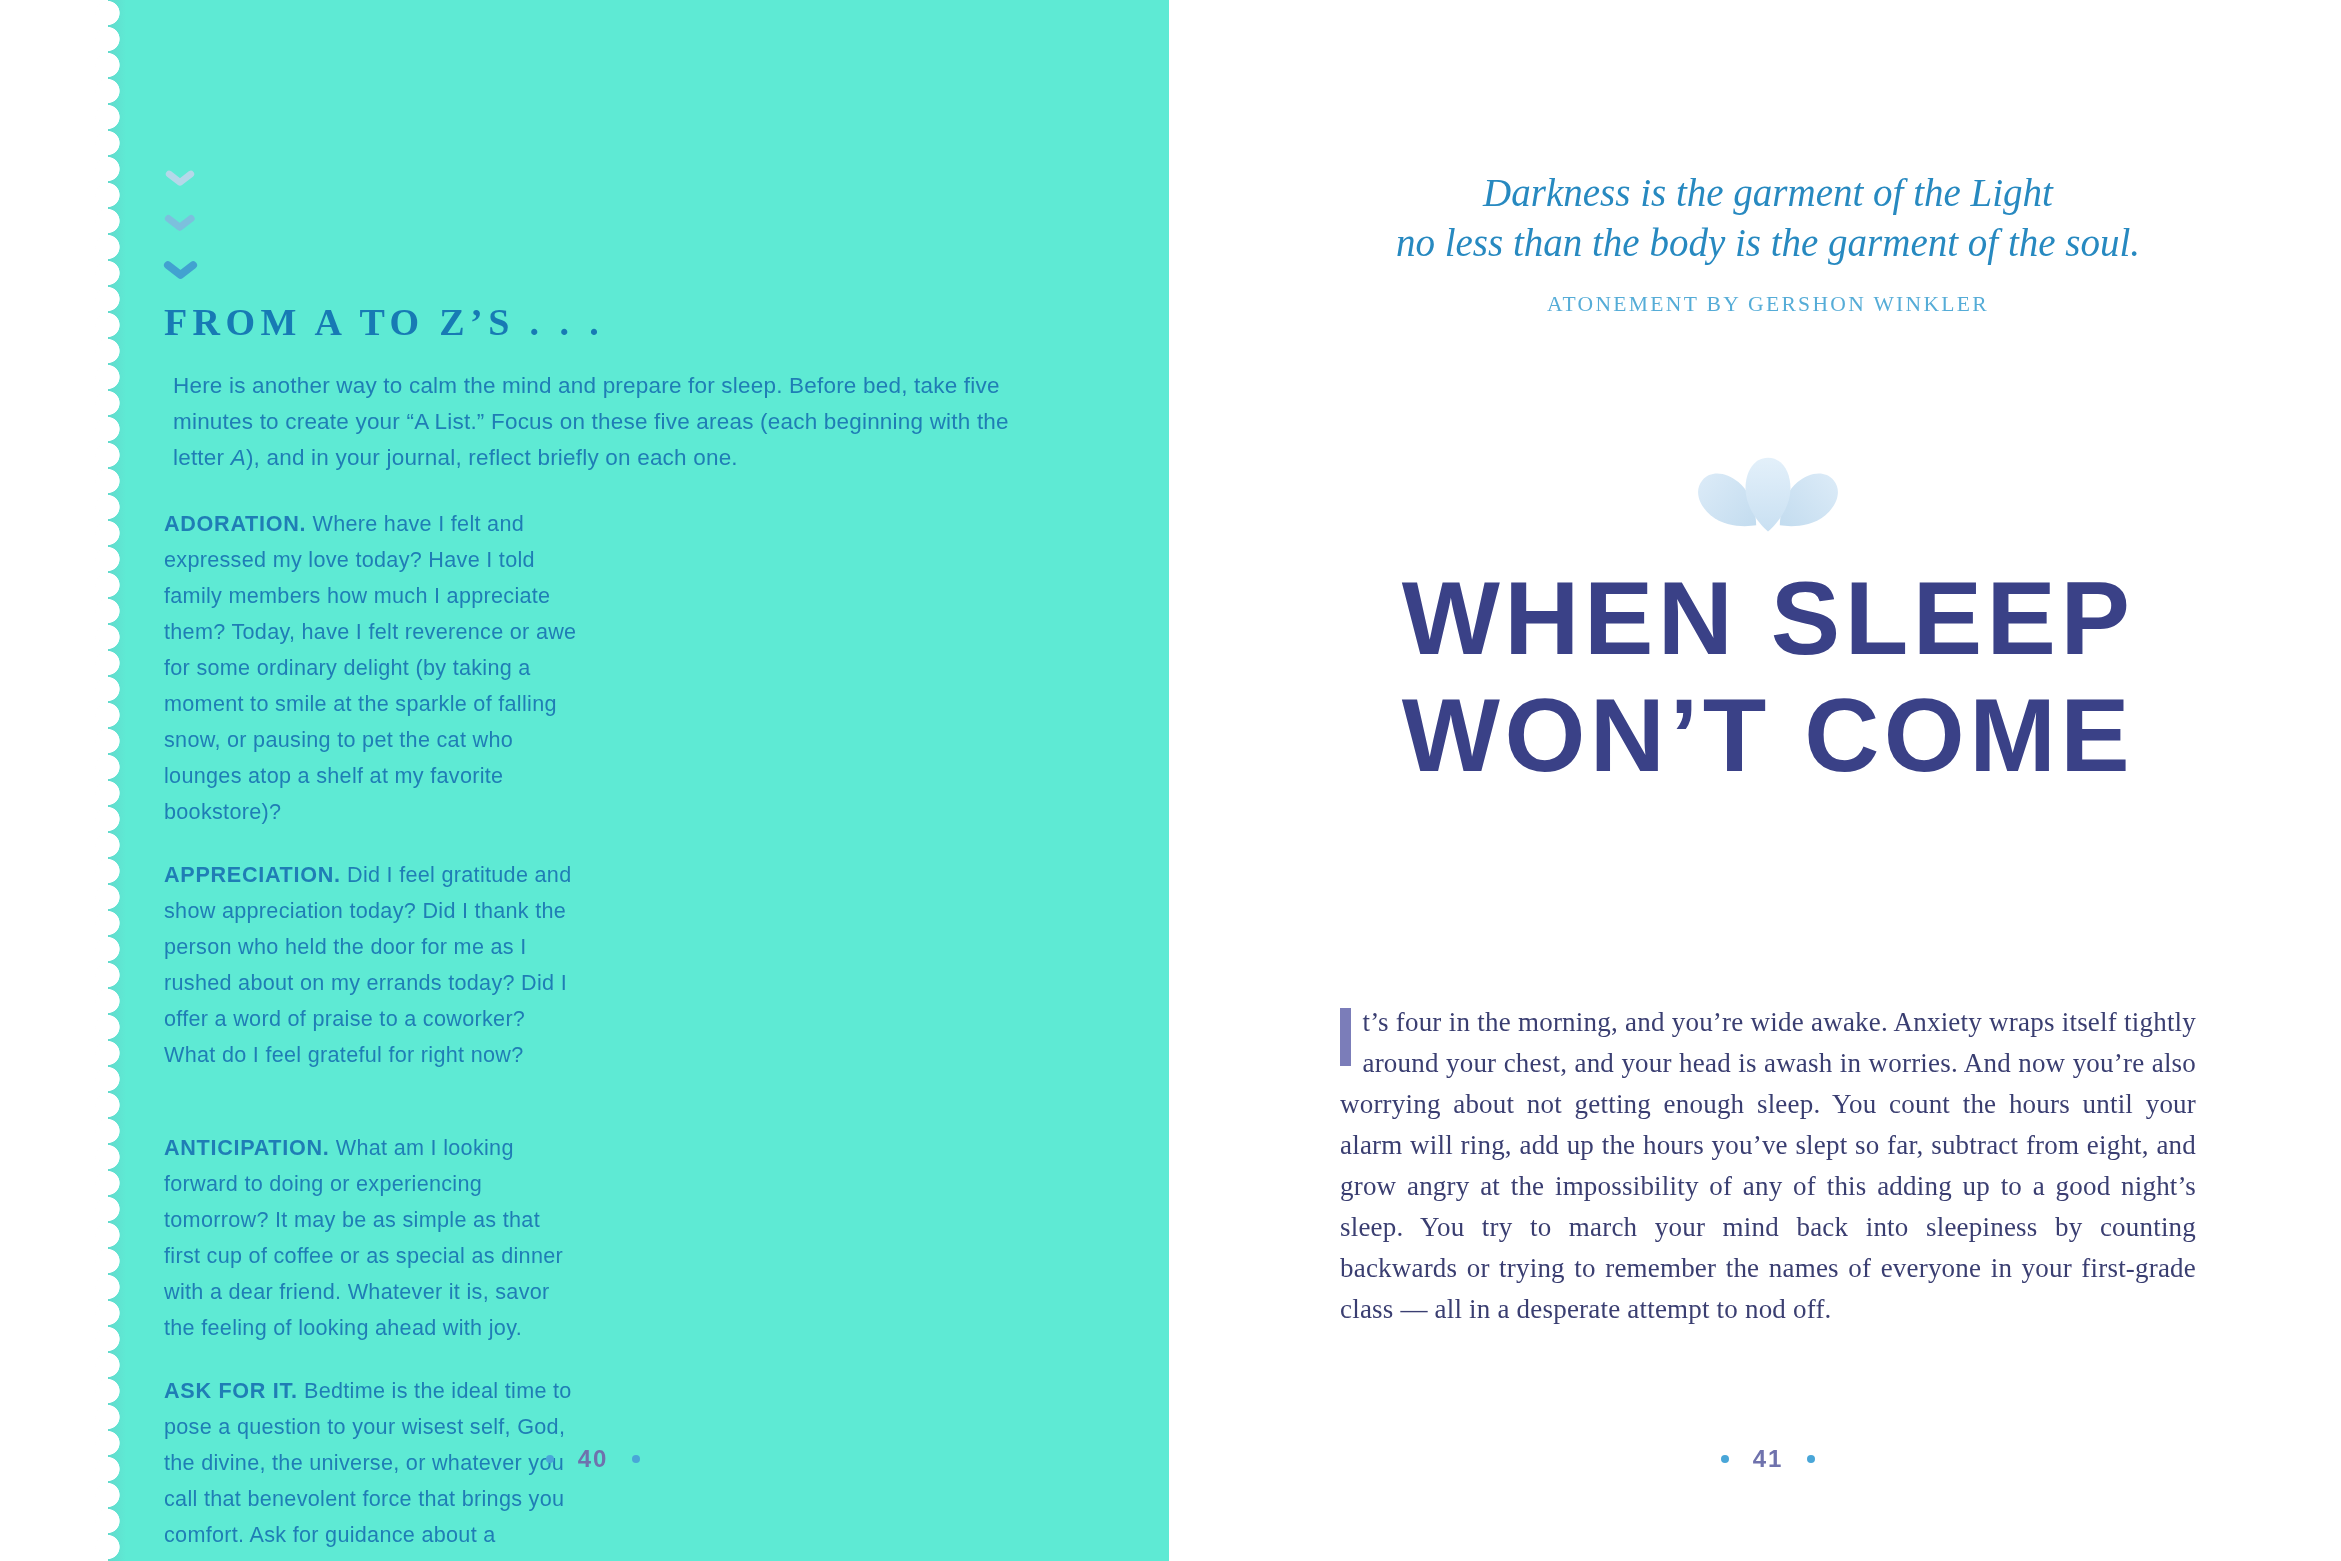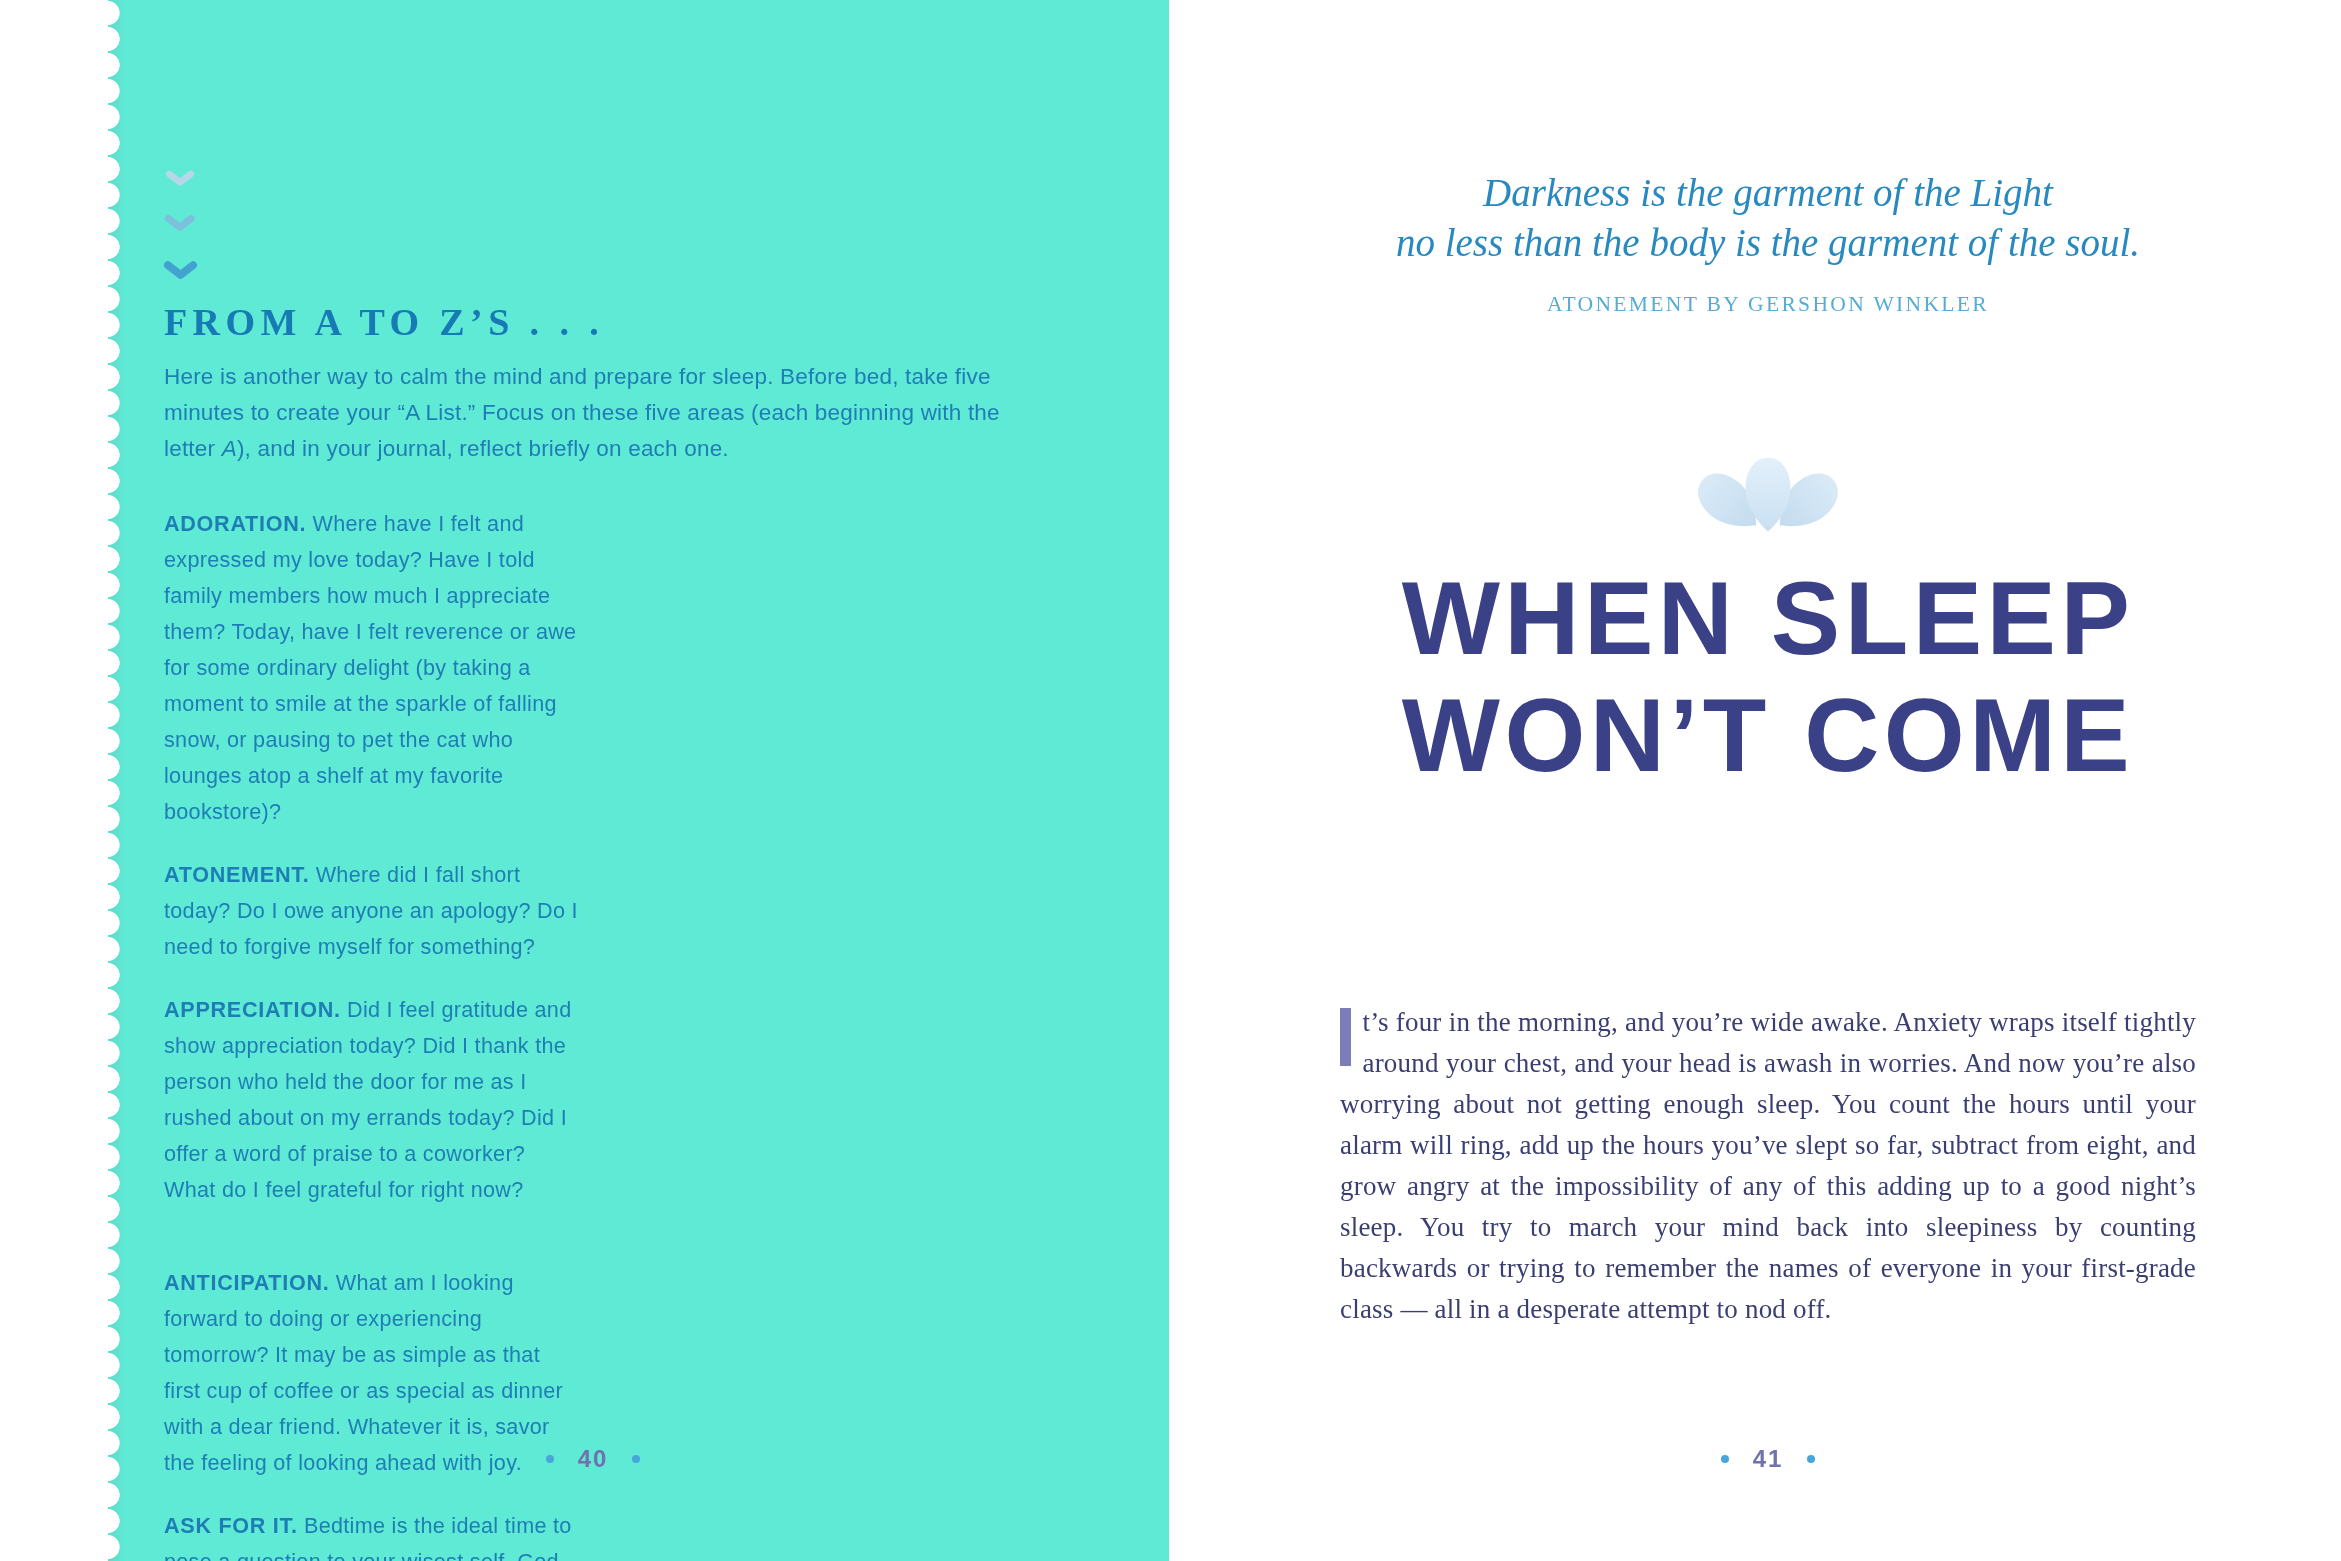--- a/index.html
+++ b/index.html
@@ -26,21 +26,21 @@
   }
   .chevrons{position:absolute;left:163px;top:169px;display:flex;flex-direction:column;}
   .chevrons svg{display:block;}
   .left-content{position:absolute;left:164px;top:0;width:858px;}
   .section-heading{
     position:absolute;left:0;top:300px;margin:0;
     font-family:"Liberation Serif","DejaVu Serif",serif;
     font-size:38px;font-weight:700;letter-spacing:5.4px;color:#177ab4;white-space:nowrap;
   }
   .intro{
-    position:absolute;left:0;top:359px;width:858px;margin:0;
+    position:absolute;left:0;top:359px;width:858px;margin:9px;
     font-size:22.5px;line-height:36px;font-weight:500;color:#1f7db5;letter-spacing:0.2px;
   }
   .cols{position:absolute;left:0;top:506px;width:858px;display:flex;gap:30px;flex-direction:column;}
   .col{width:414px;}
   .list-item{margin:0 0 27px 0;font-size:21.6px;line-height:36px;color:#1f7db5;letter-spacing:0.3px;font-weight:500;}
   .list-item b{font-weight:700;letter-spacing:0.7px;}
   .pagenum{
     position:absolute;bottom:88px;display:flex;align-items:center;gap:24px;
   }
   .pagenum-left{left:164px;width:858px;justify-content:center;}
@@ -97,21 +97,20 @@
     </div>
 
     <div class="left-content">
       <h2 class="section-heading">FROM A TO Z’S . . .</h2>
 
       <p class="intro"><span>Here is another way to calm the mind and prepare for sleep. Before bed, take five minutes to create your “A List.” Focus on these five areas (each beginning with the letter </span><em>A</em><span>), and in your journal, reflect briefly on each one.</span></p>
 
       <div class="cols">
         <div class="col">
           <p class="list-item"><b>ADORATION.</b> <span>Where have I felt and expressed my love today? Have I told family members how much I appreciate them? Today, have I felt reverence or awe for some ordinary delight (by taking a moment to smile at the sparkle of falling snow, or pausing to pet the cat who lounges atop a shelf at my favorite bookstore)?</span></p>
-          <p class="list-item"><b>ATONEMENT.</b> <span>Where did I fall short today? Do I owe anyone an apology? Do I need to forgive myself for something?</span></p>
           <p class="list-item"><b>APPRECIATION.</b> <span>Did I feel gratitude and show appreciation today? Did I thank the person who held the door for me as I rushed about on my errands today? Did I offer a word of praise to a coworker? What do I feel grateful for right now?</span></p>
         </div>
         <div class="col">
           <p class="list-item"><b>ANTICIPATION.</b> <span>What am I looking forward to doing or experiencing tomorrow? It may be as simple as that first cup of coffee or as special as dinner with a dear friend. Whatever it is, savor the feeling of looking ahead with joy.</span></p>
           <p class="list-item"><b>ASK FOR IT.</b> <span>Bedtime is the ideal time to pose a question to your wisest self, God, the divine, the universe, or whatever you call that benevolent force that brings you comfort. Ask for guidance about a problem or insight into a pressing issue, or simply request a restful night of sleep. Write your question in your journal, and watch for an answer in your dreams or in the thoughts that come to you when you wake in the morning.</span></p>
         </div>
       </div>
     </div>
 
     <div class="pagenum pagenum-left">

